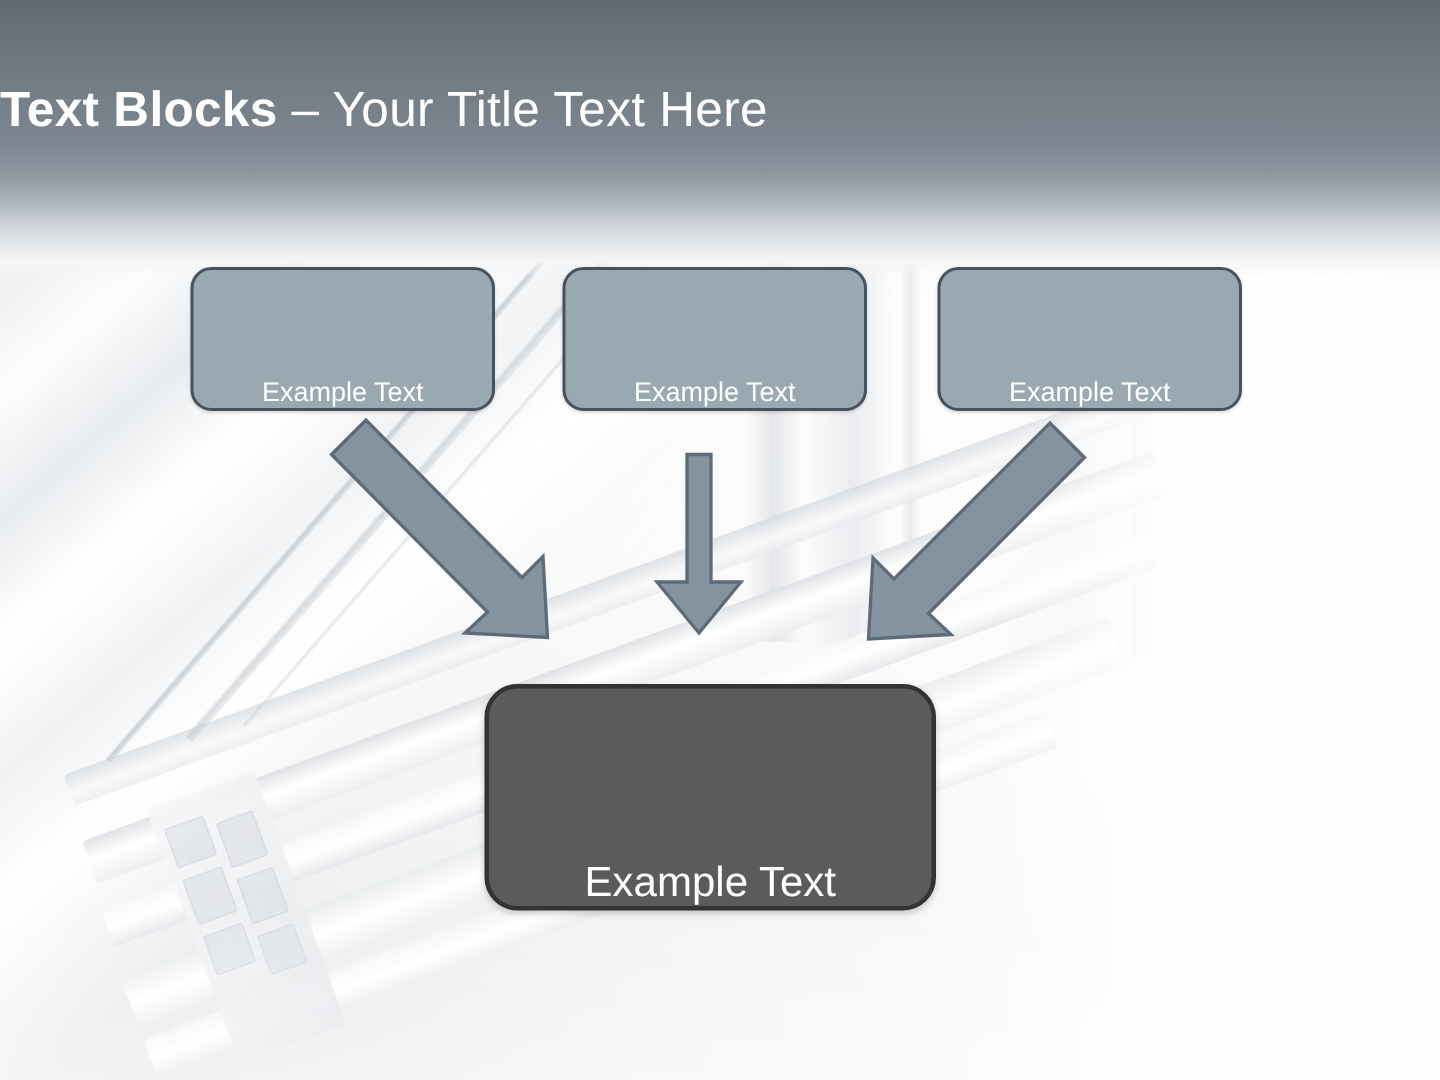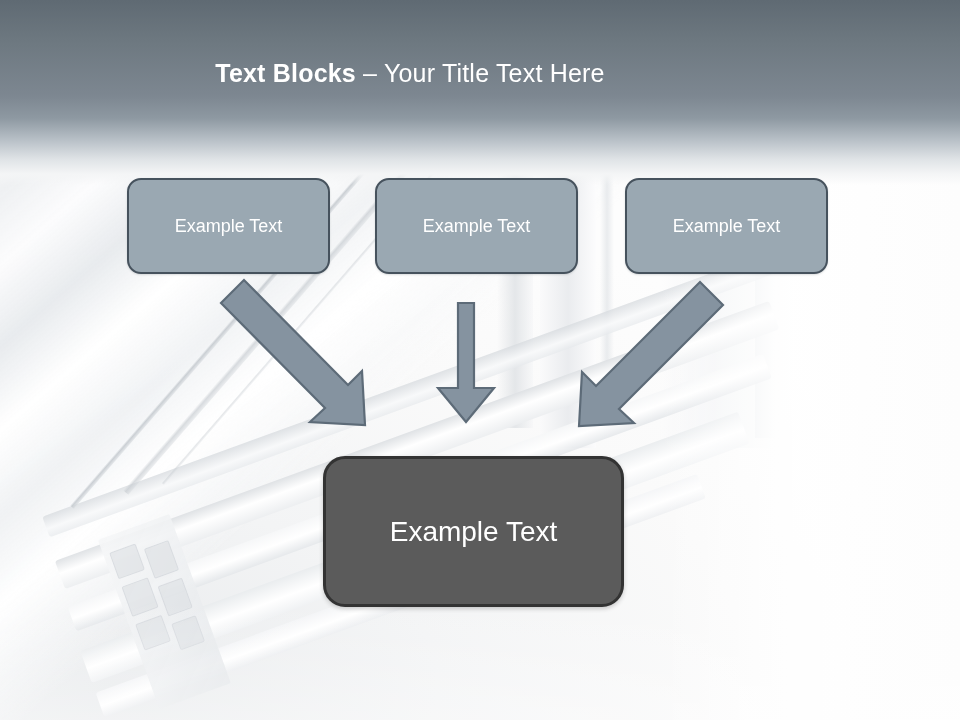--- a/index.html
+++ b/index.html
@@ -144,36 +144,35 @@
       #b9c1c8 76%,
       #dfe3e6 86%,
       #f4f5f6 94%,
       rgba(252,252,253,0) 100%);
     pointer-events: none;
   }
   .title {
     position: absolute;
     left: 0; top: 52px;
     width: 820px;
-    text-align: center;
     color: #ffffff;
-    font-size: 25px;
+    font-size: 33px;
     line-height: 42px;
     letter-spacing: .2px;
     white-space: nowrap;
   }
   .title .t-strong { font-weight: bold; }
   .title .t-rest   { font-weight: normal; }
 
   
   .box {
     position: absolute;
     box-sizing: border-box;
     display: flex;
-    align-items: center;
+    align-items: flex-end;
     justify-content: center;
     color: #ffffff;
   }
   .box-small {
     width: 203px;
     height: 96px;
     background: #9aa8b2;
     border: 2px solid #46525d;
     border-radius: 14px;
     font-size: 18px;

